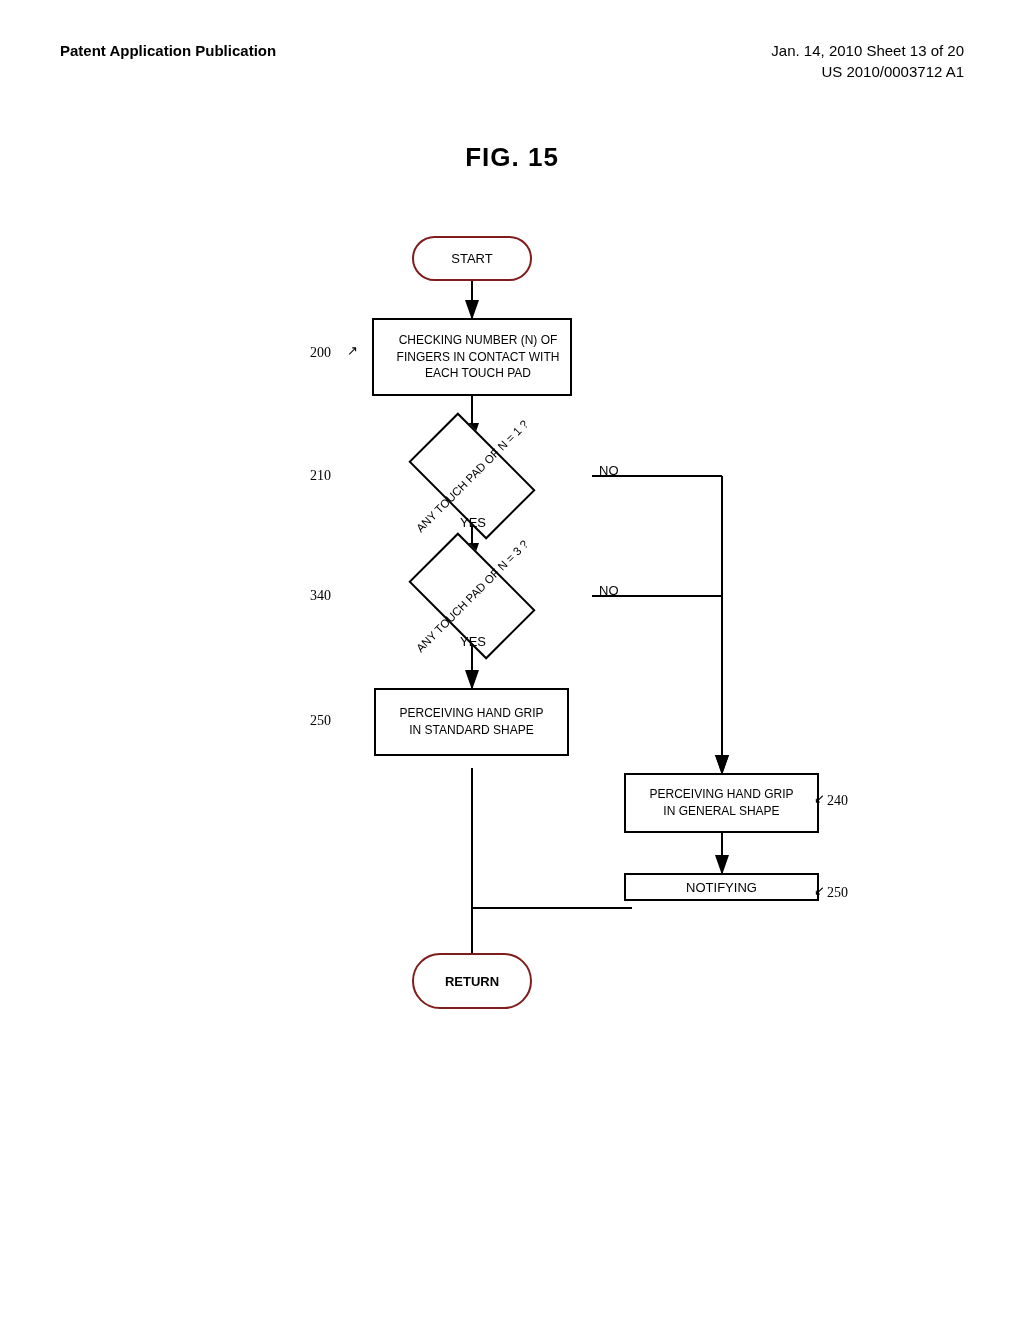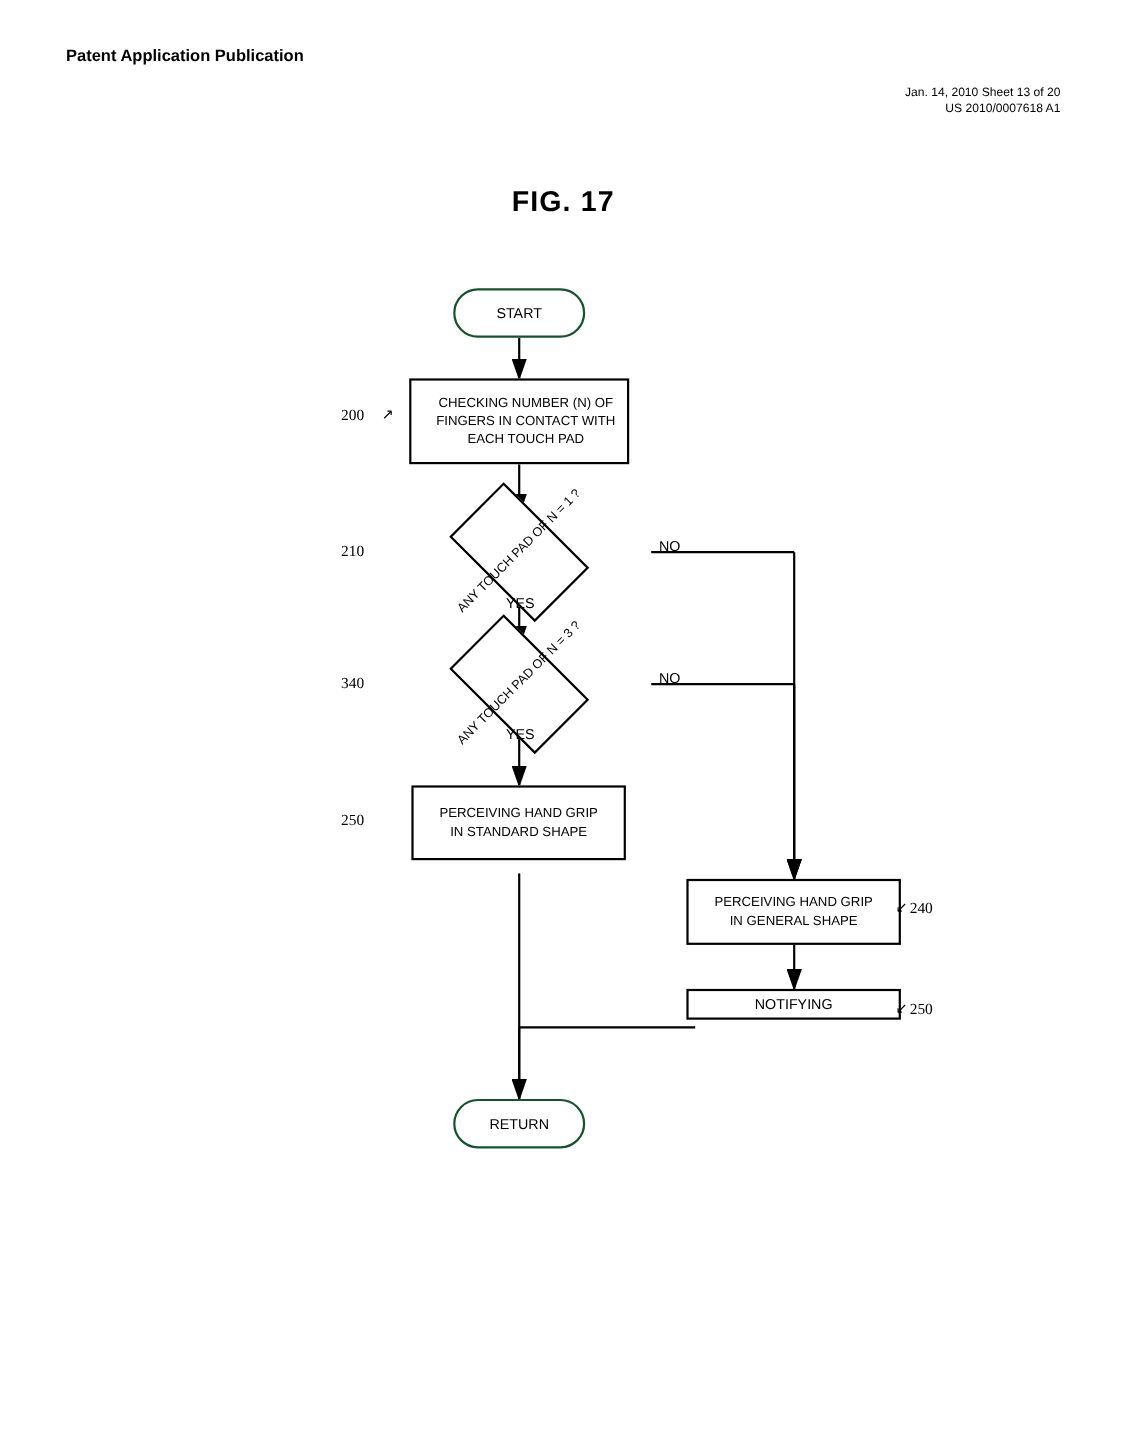--- a/index.html
+++ b/index.html
@@ -29,25 +29,24 @@
     }
 
     .header-left {
       font-size: 15px;
       font-weight: bold;
       font-family: Arial, sans-serif;
       line-height: 1.4;
     }
 
     .header-right {
-      font-size: 11px;
+      font-size: 15px;
       font-family: Arial, sans-serif;
       line-height: 1.4;
       text-align: right;
-      margin-top: 37px;
     }
 
     .fig-title {
       text-align: center;
       font-size: 26px;
       font-weight: bold;
       font-family: Arial, sans-serif;
       margin: 60px 0 40px 0;
       letter-spacing: 1px;
     }
@@ -65,21 +64,21 @@
       display: flex;
       align-items: center;
       justify-content: center;
       text-align: center;
       font-family: Arial, sans-serif;
       font-size: 13px;
       font-weight: normal;
     }
 
     .rounded-rect {
-      border: 2px solid #14532d;
+      border: 2px solid #7f1d1d;
       border-radius: 30px;
       background: #fff;
     }
 
     .rectangle {
       border: 2px solid #000;
       background: #fff;
     }
 
     .diamond {
@@ -122,25 +121,25 @@
 </head>
 <body>
 
 <div class="page">
   <div class="header">
     <div class="header-left">
       <span>Patent Application Publication</span>
     </div>
     <div class="header-right">
       <div>Jan. 14, 2010  Sheet 13 of 20</div>
-      <div>US 2010/0007618 A1</div>
+      <div>US 2010/0003712 A1</div>
     </div>
   </div>
 
-  <div class="fig-title">FIG. 17</div>
+  <div class="fig-title">FIG. 15</div>
 
   <div class="flowchart-container">
 
     <svg class="flowchart-svg" viewBox="0 0 700 900">
       <defs>
         <marker id="arrowhead" markerWidth="10" markerHeight="7" refX="9" refY="3.5" orient="auto">
           <polygon points="0 0, 10 3.5, 0 7" fill="#000"></polygon>
         </marker>
       </defs>
 
@@ -213,18 +212,18 @@
     </div>
     <div class="ref-label" style="left:665px;top:580px;">240</div>
     <div class="label-text" style="left:652px;top:578px;">↙</div>
 
     <div class="shape rectangle" style="width:195px;height:28px;left:462px;top:660px;">
       <span style="font-size:13px;">NOTIFYING</span>
     </div>
     <div class="ref-label" style="left:665px;top:672px;">250</div>
     <div class="label-text" style="left:652px;top:670px;">↙</div>
 
-    <div class="shape rounded-rect" style="width:120px;height:45px;left:250px;top:760px;">
+    <div class="shape rounded-rect" style="width:120px;height:56px;left:250px;top:740px;font-weight:bold;">
       <span>RETURN</span>
     </div>
 
   </div>
 </div>
 
 </body></html>

